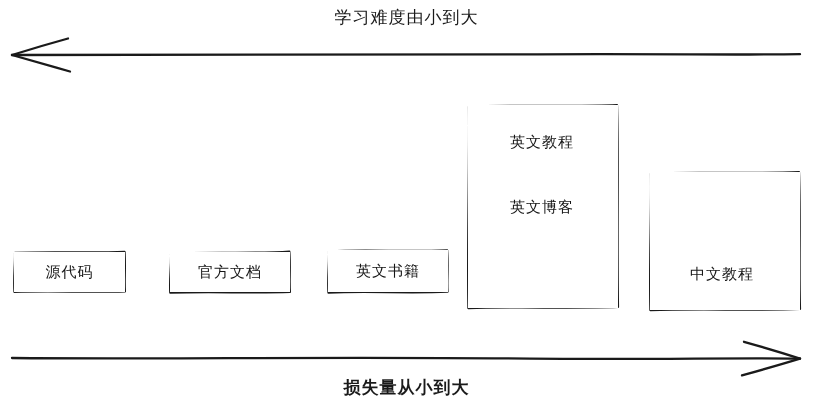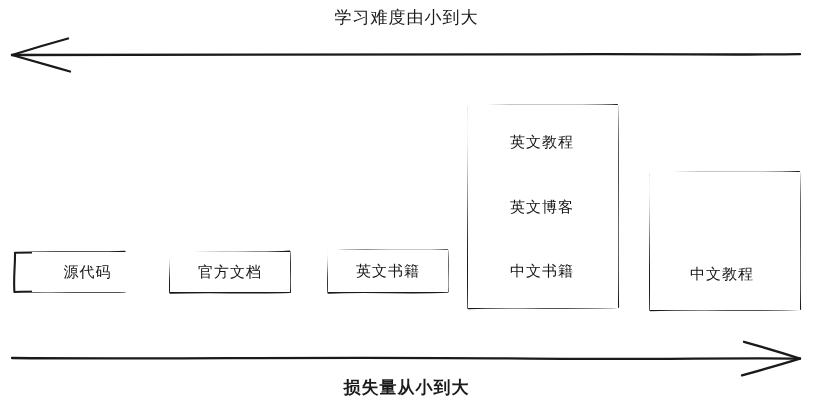--- a/index.html
+++ b/index.html
@@ -130,29 +130,28 @@
                  C748,294.2 696,291.8 662.4,293.4 C661.4,280 663.4,268 663,256.4 Z" stroke-width="2.1"></path>
       </g>
 
     </g>
   </svg>
 
   <div class="axis-label top">学习难度由小到大</div>
 
   <div class="axis-label bottom">损失量从小到大</div>
 
-  <div class="node-box" style="left:32px; top:252px; width:111px; height:40px;">源代码</div>
+  <div class="node-box" style="left:14px; top:252px; width:111px; height:40px;">源代码</div>
 
   <div class="node-box" style="left:170px; top:252px; width:120px; height:40px;">官方文档</div>
 
   <div class="node-box" style="left:328px; top:250px; width:120px; height:42px;">英文书籍</div>
 
   <div class="group-box" style="left:468px; top:105px; width:150px; height:203px;">
     <div class="node-box" style="left:19px; top:18px; width:110px; height:38px;">英文教程</div>
     <div class="node-box" style="left:19px; top:83px; width:110px; height:38px;">英文博客</div>
-    <div class="node-box" style="left:19px; top:147px; width:110px; height:38px;">中文书籍</div>
   </div>
 
   <div class="group-box" style="left:650px; top:172px; width:150px; height:138px;">
     <div class="node-box" style="left:12px; top:83px; width:120px; height:38px;">中文教程</div>
   </div>
 
 </div>
 
 </body></html>

